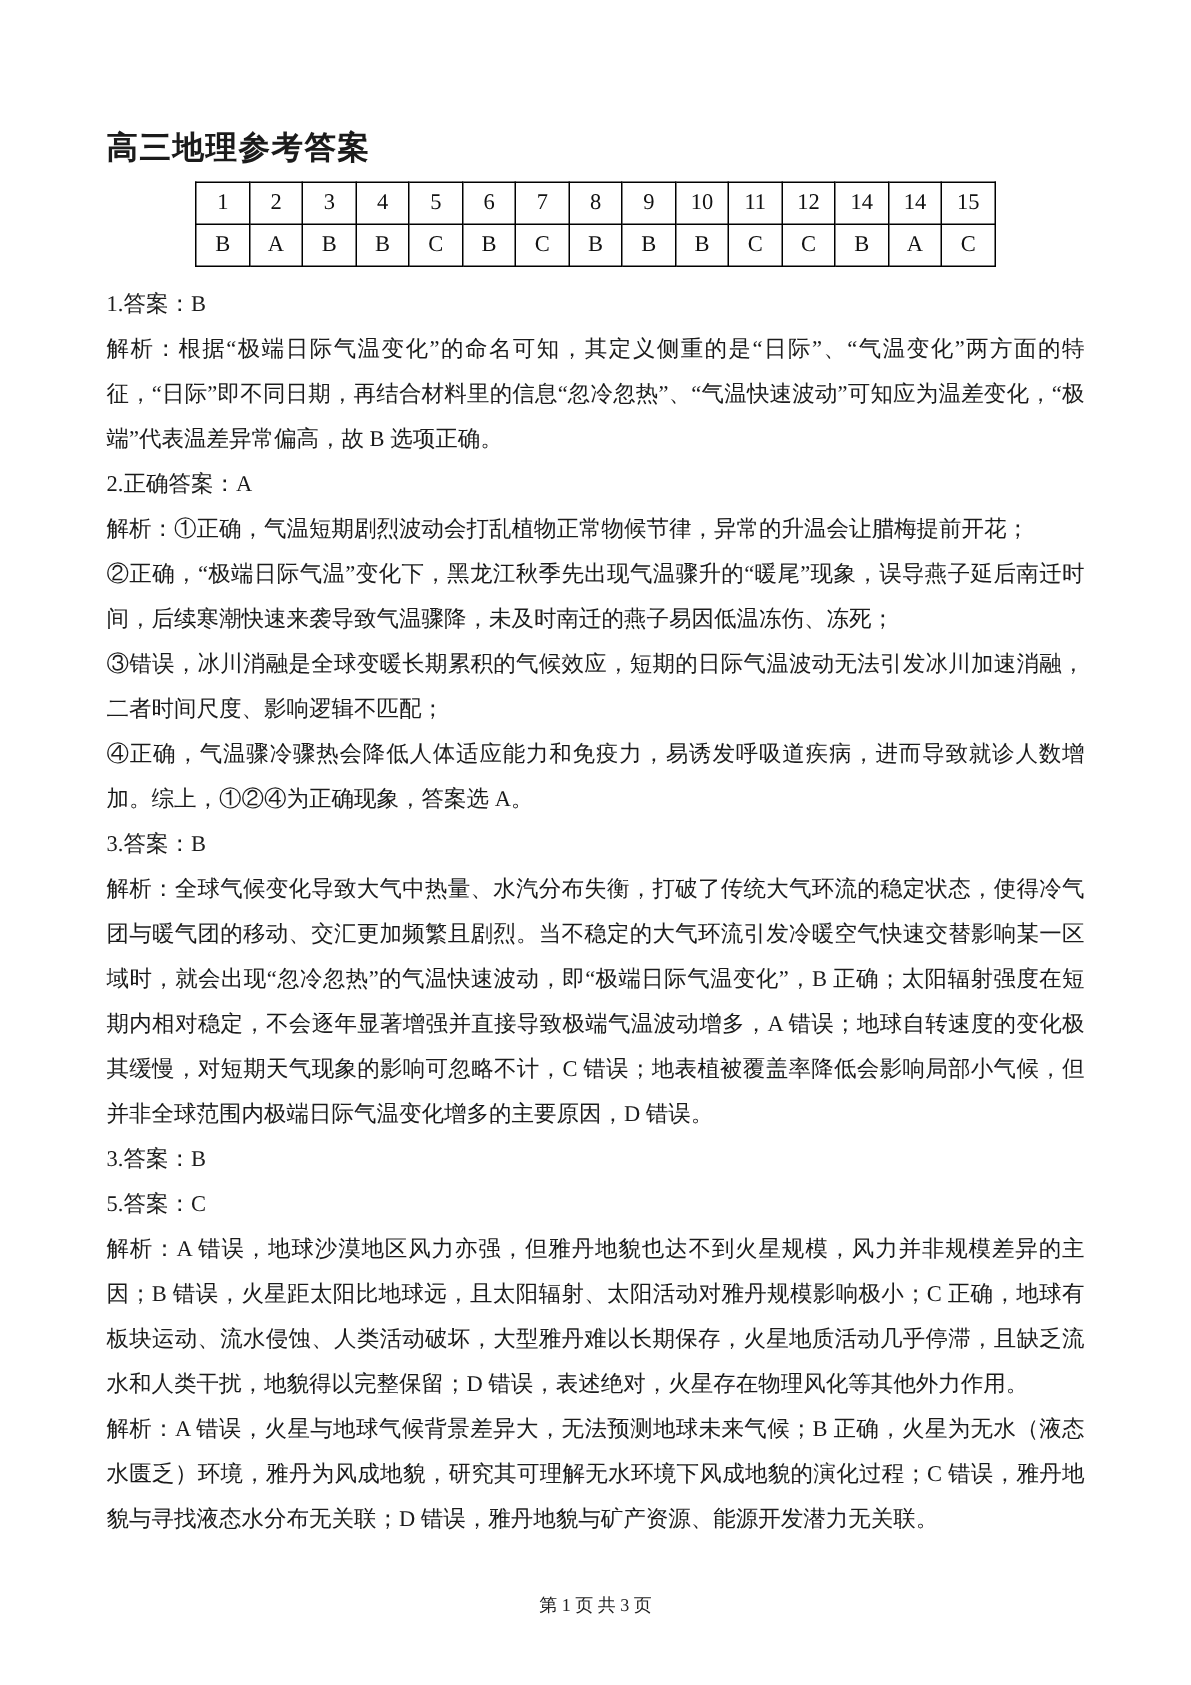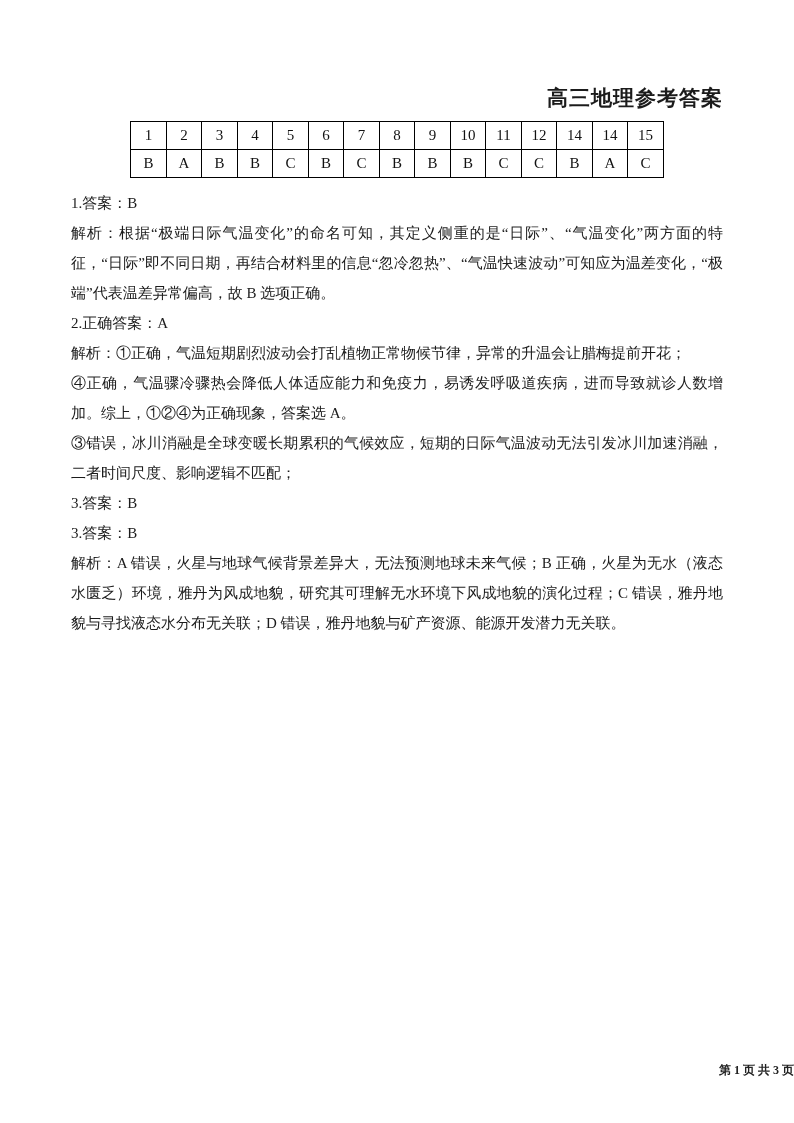--- a/index.html
+++ b/index.html
@@ -8,21 +8,21 @@
     width:794px; height:1123px;
     background:#ffffff;
     overflow:hidden;
     font-family:"Liberation Serif","DejaVu Serif",serif;
     color:#1b1b1b;
     box-sizing:border-box;
   }
   .content { padding:84px 71px 0 71px; box-sizing:border-box; }
   .doc-title {
     margin:0 0 9px 0;
-    text-align:right;
+    text-align:left;
     font-size:21px;
     font-weight:bold;
     letter-spacing:1px;
   }
   table.answers {
     border-collapse:collapse;
     margin:0 auto 10px auto;
     border:1.5px solid #000;
   }
   table.answers td {
@@ -39,23 +39,23 @@
     font-size:15px;
     line-height:30px;
     text-align:justify;
     text-justify:inter-ideograph;
     word-break:break-all;
     font-family:Liberation Serif, serif;
   }
   .footer {
     position:absolute;
     left:0; right:0; top:1062px;
-    text-align:right;
+    text-align:center;
     font-size:12px;
-    font-weight:700;
+    font-weight:400;
     color:#222;
   }
 </style>
 </head>
 <body>
 
 <div class="page">
   <div class="content">
 
     <h1 class="doc-title">高三地理参考答案</h1>
@@ -102,32 +102,38 @@
     <div class="body-text">
 
       <section>
         <p>1.答案：B</p>
         <p>解析：根据“极端日际气温变化”的命名可知，其定义侧重的是“日际”、“气温变化”两方面的特征，“日际”即不同日期，再结合材料里的信息“忽冷忽热”、“气温快速波动”可知应为温差变化，“极端”代表温差异常偏高，故 B 选项正确。</p>
       </section>
 
       <section>
         <p>2.正确答案：A</p>
         <p>解析：①正确，气温短期剧烈波动会打乱植物正常物候节律，异常的升温会让腊梅提前开花；</p>
+        <p>②正确，“极端日际气温”变化下，黑龙江秋季先出现气温骤升的“暖尾”现象，误导燕子延后南迁时间，后续寒潮快速来袭导致气温骤降，未及时南迁的燕子易因低温冻伤、冻死；</p>
+        <p>③错误，冰川消融是全球变暖长期累积的气候效应，短期的日际气温波动无法引发冰川加速消融，二者时间尺度、影响逻辑不匹配；</p>
         <p>④正确，气温骤冷骤热会降低人体适应能力和免疫力，易诱发呼吸道疾病，进而导致就诊人数增加。综上，①②④为正确现象，答案选 A。</p>
-        <p>③错误，冰川消融是全球变暖长期累积的气候效应，短期的日际气温波动无法引发冰川加速消融，二者时间尺度、影响逻辑不匹配；</p>
+      </section>
+
+      <section>
+        <p>3.答案：B</p>
+        <p>解析：全球气候变化导致大气中热量、水汽分布失衡，打破了传统大气环流的稳定状态，使得冷气团与暖气团的移动、交汇更加频繁且剧烈。当不稳定的大气环流引发冷暖空气快速交替影响某一区域时，就会出现“忽冷忽热”的气温快速波动，即“极端日际气温变化”，B 正确；太阳辐射强度在短期内相对稳定，不会逐年显著增强并直接导致极端气温波动增多，A 错误；地球自转速度的变化极其缓慢，对短期天气现象的影响可忽略不计，C 错误；地表植被覆盖率降低会影响局部小气候，但并非全球范围内极端日际气温变化增多的主要原因，D 错误。</p>
       </section>
 
       <section>
         <p>3.答案：B</p>
       </section>
 
       <section>
-        <p>3.答案：B</p>
+        <p>5.答案：C</p>
+        <p>解析：A 错误，地球沙漠地区风力亦强，但雅丹地貌也达不到火星规模，风力并非规模差异的主因；B 错误，火星距太阳比地球远，且太阳辐射、太阳活动对雅丹规模影响极小；C 正确，地球有板块运动、流水侵蚀、人类活动破坏，大型雅丹难以长期保存，火星地质活动几乎停滞，且缺乏流水和人类干扰，地貌得以完整保留；D 错误，表述绝对，火星存在物理风化等其他外力作用。</p>
       </section>
-
 
       <section>
         <p>解析：A 错误，火星与地球气候背景差异大，无法预测地球未来气候；B 正确，火星为无水（液态水匮乏）环境，雅丹为风成地貌，研究其可理解无水环境下风成地貌的演化过程；C 错误，雅丹地貌与寻找液态水分布无关联；D 错误，雅丹地貌与矿产资源、能源开发潜力无关联。</p>
       </section>
 
     </div>
   </div>
 
   <div class="footer">第 1 页 共 3 页</div>
 </div>

